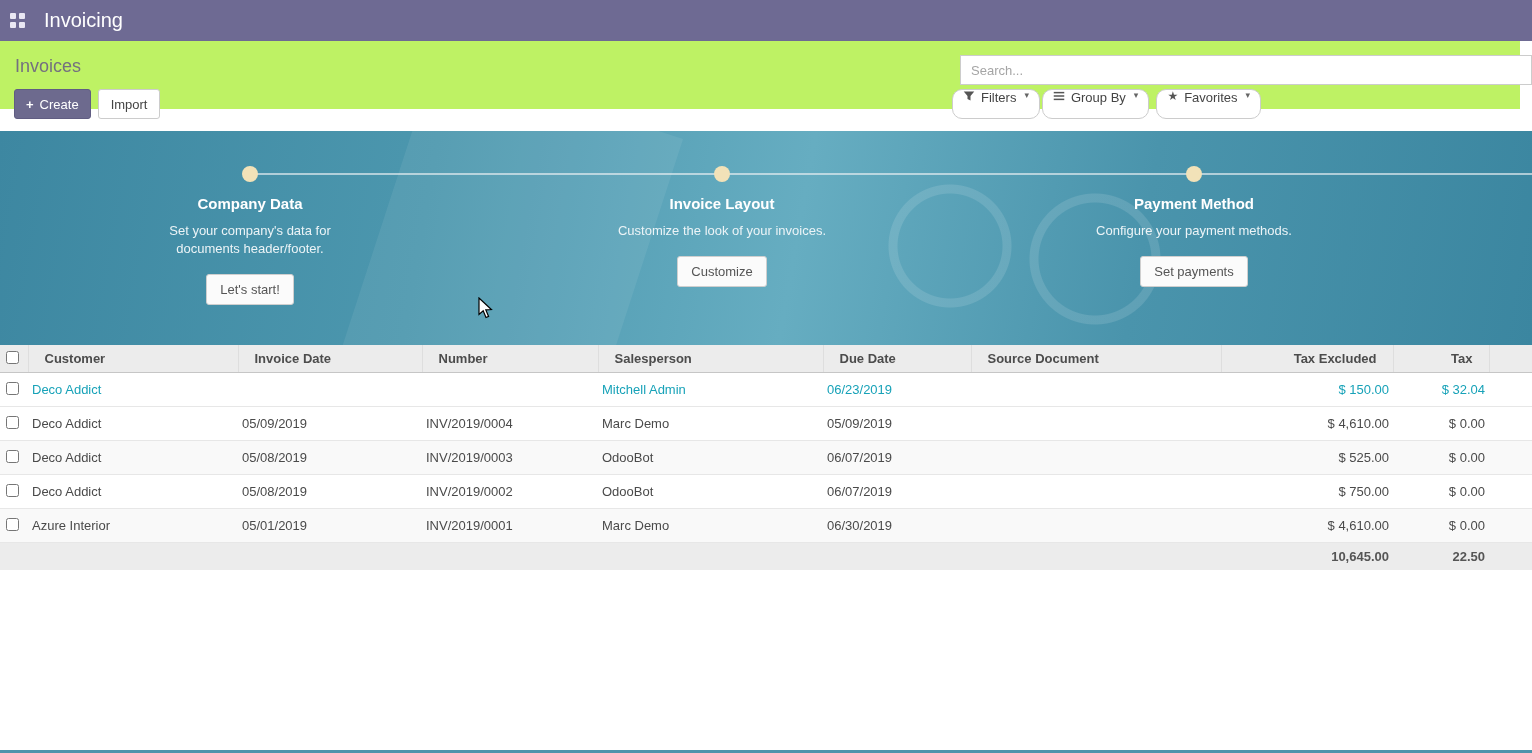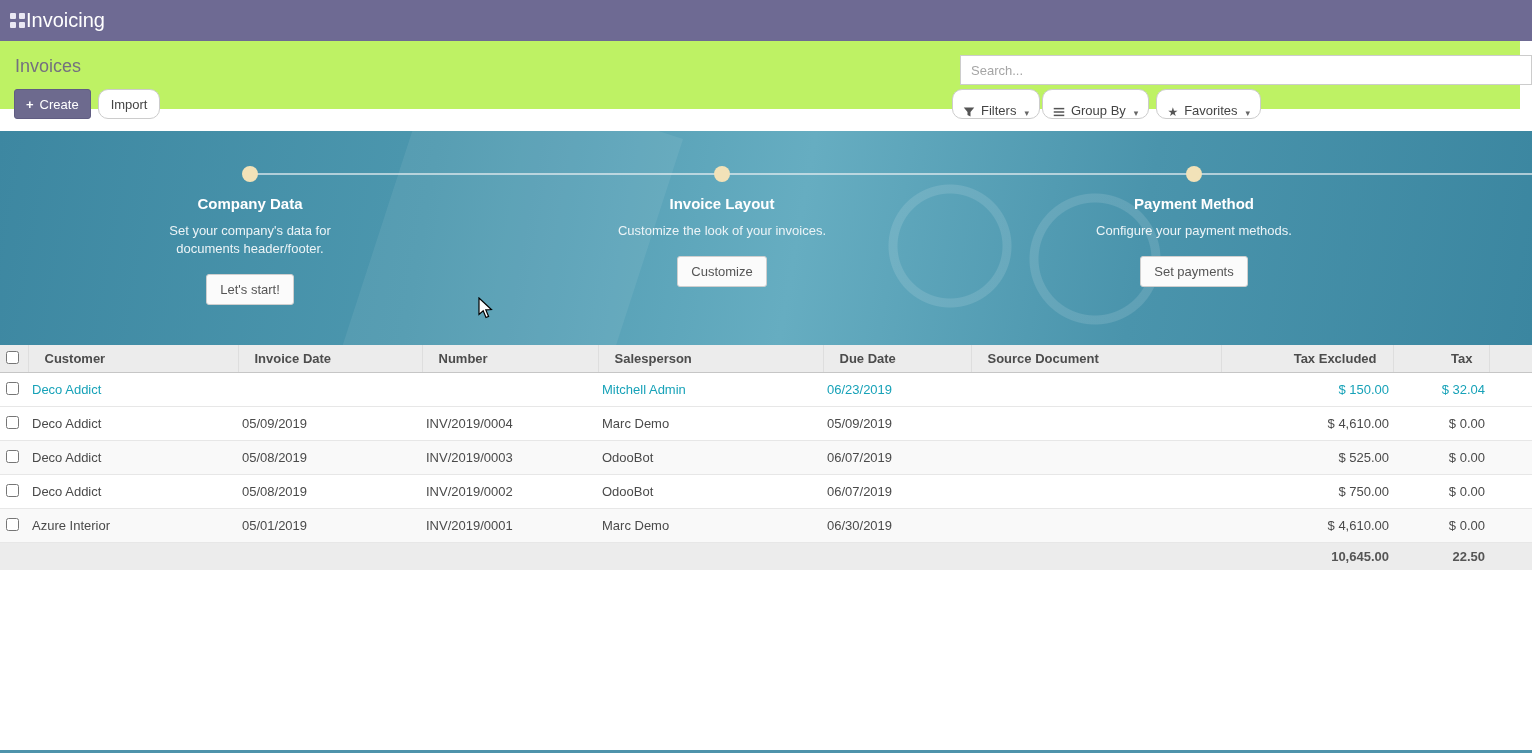--- a/index.html
+++ b/index.html
@@ -6,35 +6,35 @@
   body{
     width:1532px;height:753px;position:relative;overflow:hidden;
     font-family:"Liberation Sans",sans-serif;font-size:13px;color:#444;background:#fff;
   }
   button{font-family:"Liberation Sans",sans-serif}
 
   
   .navbar{position:absolute;top:0;left:0;right:0;height:41px;background:#6e6a93;display:flex;align-items:center;color:#fff;z-index:5}
   .apps-icon{width:15px;height:15px;margin-left:10px;display:grid;grid-template-columns:6px 6px;grid-template-rows:6px 6px;gap:3px;cursor:pointer}
   .apps-icon span{background:#e9e7f3;border-radius:1px}
-  .app-title{font-size:20px;margin-left:1px;font-weight:400;cursor:pointer}
+  .app-title{font-size:20px;margin-left:19px;font-weight:400;cursor:pointer}
   .nav-menu{display:flex;margin-left:56px;gap:19px;font-size:13px;align-items:center}
   .nav-menu a{color:#efedf8;cursor:pointer;padding:4px 0;text-decoration:none}
 
   
   .control-panel{position:absolute;top:41px;left:0;right:12px;height:68px;background:#bef264}
   .breadcrumb{position:absolute;left:15px;top:15px;font-size:18px;color:#74707f}
   .cp-buttons{position:absolute;left:14px;top:48px;display:flex;gap:7px}
   .btn-create{background:#6d6a8e;color:#fff;border:1px solid #605d82;border-radius:3px;height:30px;padding:0 11px;font-size:13px;display:flex;align-items:center;gap:6px;cursor:pointer}
   .btn-create .plus{font-weight:bold;font-size:13px}
-  .btn-import{background:#fff;border:1px solid #ccc;border-radius:10px;height:30px;padding:0 12px;font-size:13px;color:#444;cursor:pointer}
+  .btn-import{background:#fff;border:1px solid #ccc;border-radius:3px;height:30px;padding:0 12px;font-size:13px;color:#444;cursor:pointer}
   .search-input{position:absolute;left:960px;top:14px;width:572px;height:30px;border:1px solid #ccc;padding:0 10px;font-size:13px;color:#444;outline:none;box-sizing:border-box;background:#fff}
   .search-input::placeholder{color:#a5a5a5}
   .cp-filters{position:absolute;left:952px;top:48px;display:flex;gap:2px;align-items:center}
-  .btn-filter{background:#fff;border:1px solid #ccc;border-radius:10px;height:30px;padding:0 10px;display:flex;align-items:flex-end;gap:6px;font-size:13px;color:#444;cursor:pointer}
+  .btn-filter{background:#fff;border:1px solid #ccc;border-radius:10px;height:30px;padding:0 10px;display:flex;align-items:flex-start;gap:6px;font-size:13px;color:#444;cursor:pointer}
   .btn-filter.fav{margin-left:5px}
   .caret{font-size:9px;color:#666;margin-left:2px}
   .star{font-size:12px;color:#555;line-height:1}
 
   
   .banner{position:absolute;top:131px;left:0;right:0;height:214px;overflow:hidden;
     background:
       radial-gradient(circle at 950px 115px, transparent 52px, rgba(255,255,255,0.12) 53px, rgba(255,255,255,0.12) 61px, transparent 62px),
       radial-gradient(circle at 1095px 128px, transparent 56px, rgba(255,255,255,0.12) 57px, rgba(255,255,255,0.12) 65px, transparent 66px),
       linear-gradient(100deg,#3d87a1 0%,#4c97ae 28%,#66adc1 52%,#4a94ac 74%,#3b86a0 100%);

